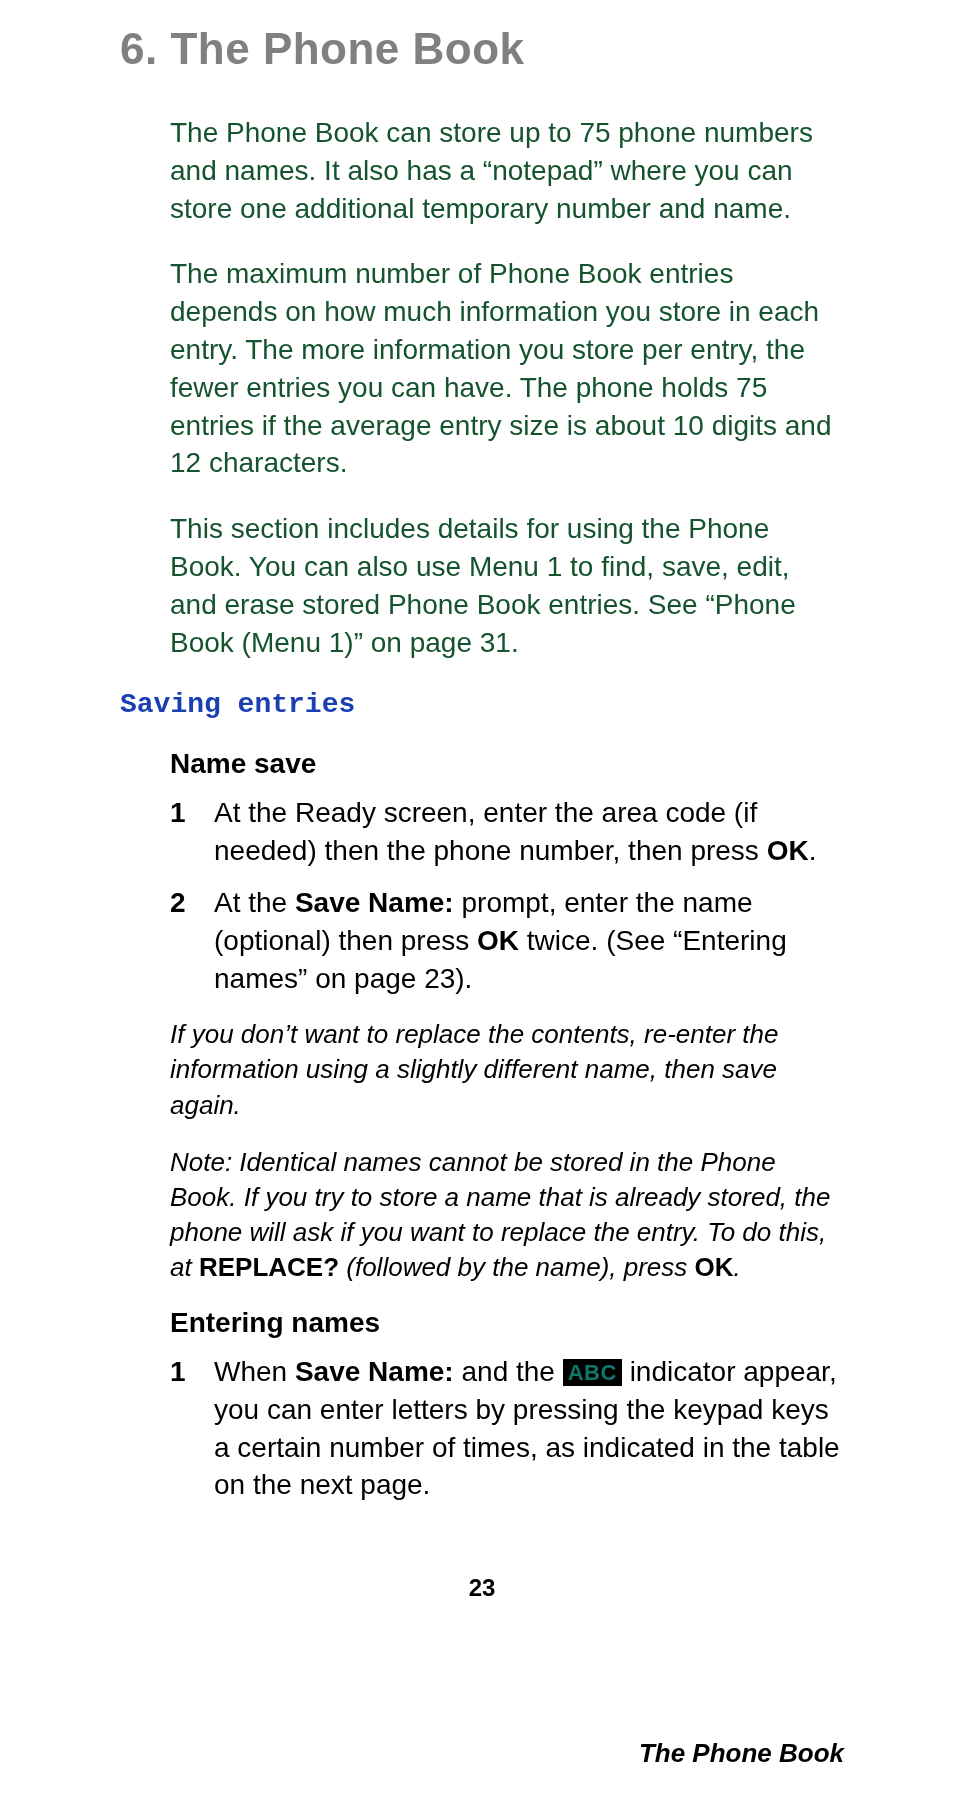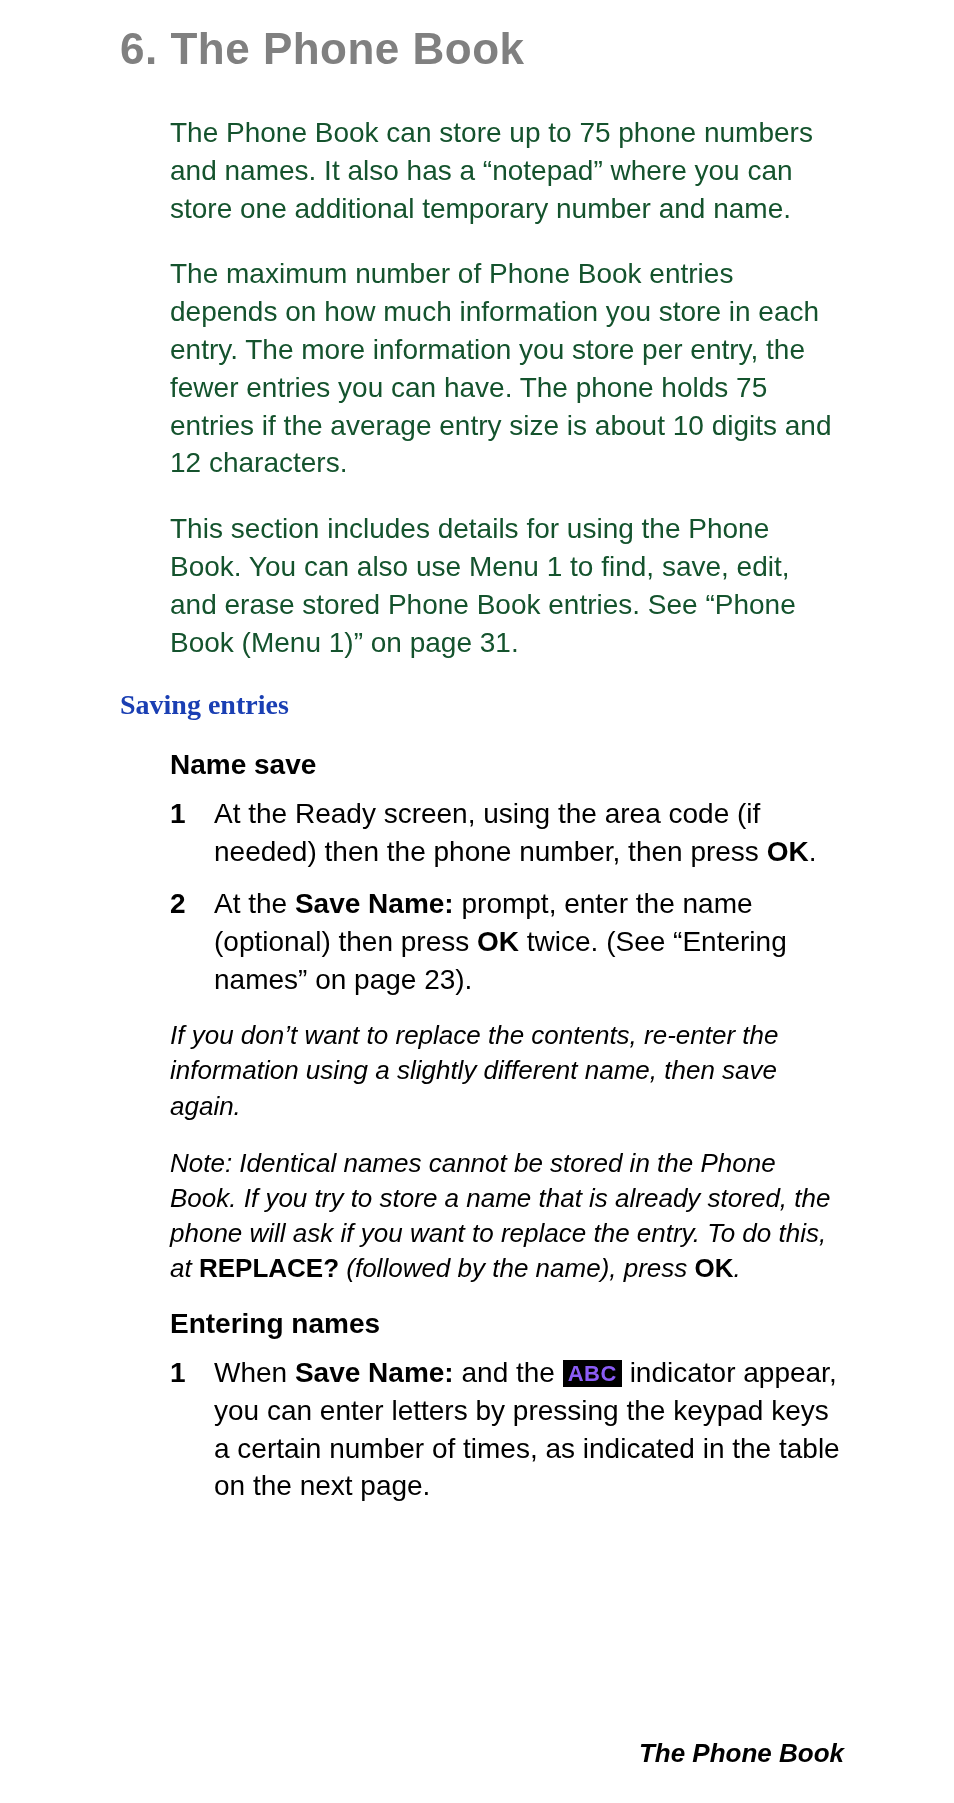--- a/index.html
+++ b/index.html
@@ -30,21 +30,21 @@
     margin-left: 50px;
   }
   .para {
     font-family: Arial, Helvetica, sans-serif;
     font-size: 28px;
     line-height: 1.35;
     margin: 0 0 28px 0;
     color: #14532d;
   }
   .section-h {
-    font-family: Liberation Serif, serif;
+    font-family: Liberation Mono, monospace;
     font-weight: 700;
     font-size: 28px;
     color: #1a3fb3;
     margin: 16px 0 28px 0;
   }
   .sub-h {
     font-family: Arial, Helvetica, sans-serif;
     font-weight: 700;
     font-size: 28px;
     color: #000;
@@ -73,21 +73,21 @@
   .note {
     font-family: Arial, Helvetica, sans-serif;
     font-style: italic;
     font-size: 26px;
     line-height: 1.35;
     margin: 0 0 22px 0;
   }
   .abc-badge {
     display: inline-block;
     background: #000;
-    color: #8b5cf6;
+    color: #0f766e;
     font-family: Arial, Helvetica, sans-serif;
     font-style: normal;
     font-weight: 700;
     font-size: 22px;
     line-height: 1;
     padding: 3px 5px 2px 5px;
     vertical-align: 1px;
     letter-spacing: 0.5px;
   }
   .page-number {
@@ -124,21 +124,21 @@
   </div>
 
   <h2 class="section-h">Saving entries</h2>
 
   <div class="body-block">
     <div class="sub-h">Name save</div>
 
     <ol class="steps">
       <li>
         <span class="num">1</span>
-        <span>At the Ready screen, using the area code (if needed) then the phone number, then press </span><span class="b">OK</span><span>.</span>
+        <span>At the Ready screen, enter the area code (if needed) then the phone number, then press </span><span class="b">OK</span><span>.</span>
       </li>
       <li>
         <span class="num">2</span>
         <span>At the </span><span class="b">Save Name:</span><span> prompt, enter the name (optional) then press </span><span class="b">OK</span><span> twice. (See “Entering names” on page 23).</span>
       </li>
     </ol>
 
     <p class="note">If you don’t want to replace the contents, re-enter the information using a slightly different name, then save again.</p>
 
     <p class="note">
@@ -148,14 +148,15 @@
     <div class="sub-h">Entering names</div>
 
     <ol class="steps">
       <li>
         <span class="num">1</span>
         <span>When </span><span class="b">Save Name:</span><span> and the </span><span class="abc-badge">ABC</span><span> indicator appear, you can enter letters by pressing the keypad keys a certain number of times, as indicated in the table on the next page.</span>
       </li>
     </ol>
   </div>
 
+  <div class="page-number">23</div>
   <div class="footer-title">The Phone Book</div>
 </div>
 
 </body></html>

